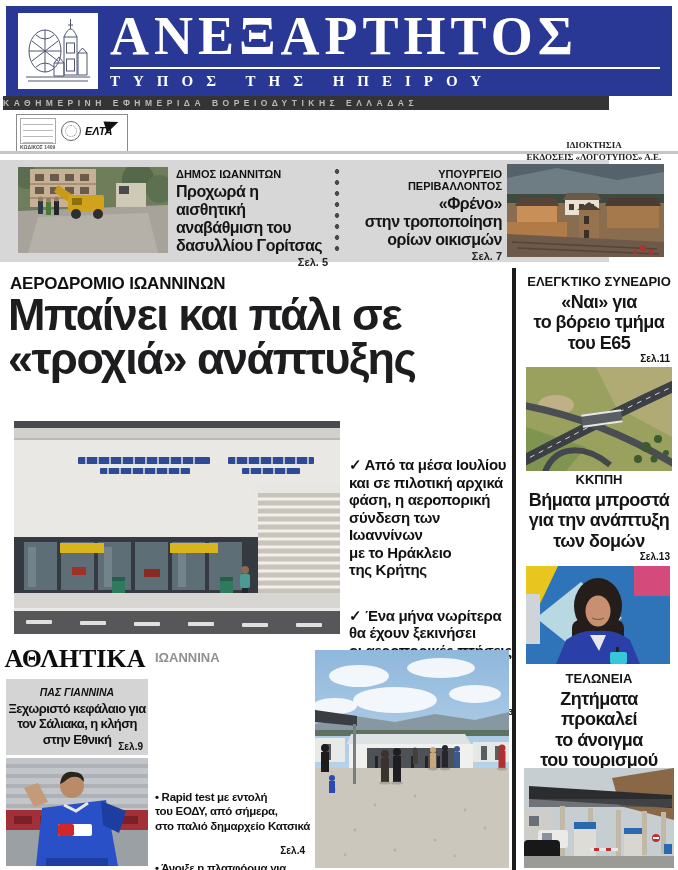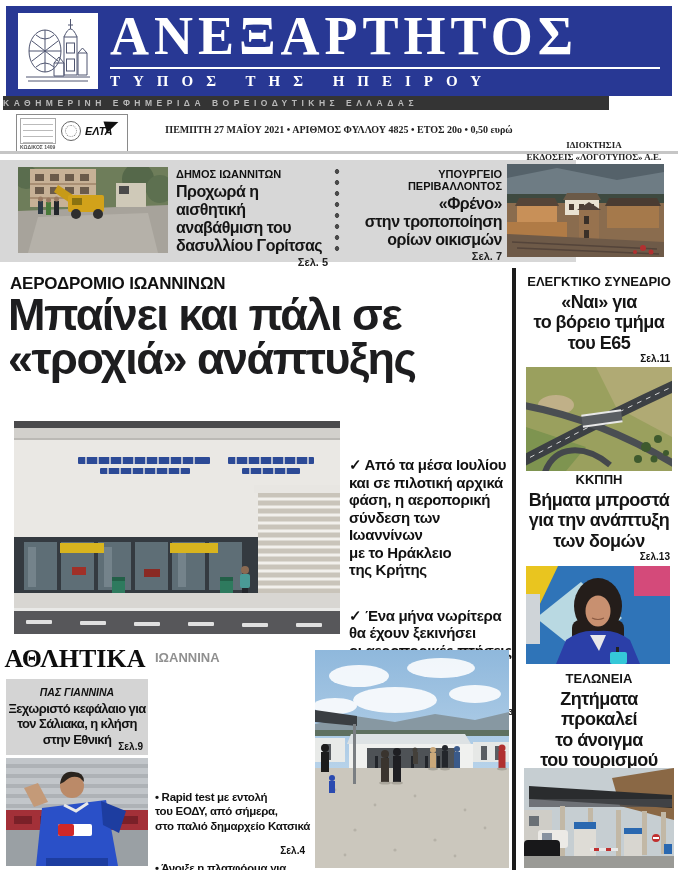--- a/index.html
+++ b/index.html
@@ -33,21 +33,21 @@
   .elta-wing{position:absolute;left:88px;top:4px;width:0;height:0;
              border-left:14px solid #111;border-top:5px solid transparent;border-bottom:7px solid transparent;
              transform:rotate(-18deg);}
   .dateline{left:130px;top:124px;width:418px;text-align:center;
             font-family:"Liberation Serif",serif;font-weight:bold;font-size:10px;color:#222;}
   .ownership{right:6px;top:112px;width:156px;text-align:center;
              font-family:"Liberation Serif",serif;font-weight:bold;font-size:9px;line-height:1.3;color:#222;}
   .rule-gray{left:0;top:151px;width:678px;height:3px;background:#c6c6c6;}
 
   
-  .top-strip{left:0;top:160px;width:576px;height:102px;background:#d7d7d7;}
+  .top-strip{left:0;top:160px;width:576px;height:102px;background:#d7d7d7;padding-left:33px;}
   .ts-kicker{font-size:11px;font-weight:bold;letter-spacing:0;color:#111;}
   .ts-headline{font-size:16px;font-weight:bold;line-height:1.12;letter-spacing:-0.5px;color:#151515;margin-top:3px;}
   .ts-page{font-size:11px;font-weight:bold;color:#222;}
   .dots{left:334px;top:6px;width:6px;height:90px;
         background-image:radial-gradient(circle,#4a4a4a 2.1px,transparent 2.6px);
         background-size:6px 11px;background-repeat:repeat-y;}
 
   
   .main-kicker{left:10px;top:274px;font-size:17px;font-weight:bold;letter-spacing:-0.2px;}
   .main-headline{left:8px;top:293px;width:508px;font-size:45px;font-weight:bold;line-height:0.98;
@@ -119,21 +119,20 @@
         <div></div>
         <div></div>
         <div></div>
         <div></div>
       </div>
     <div class="stamp-circle"></div>
     <span class="elta">ΕΛΤΑ</span>
     <span class="elta-wing"></span>
     <span class="stamp-code">ΚΩΔΙΚΟΣ 1409</span>
   </div>
-  <div class="abs dateline">ΠΕΜΠΤΗ 27 ΜΑΪΟΥ 2021  •  ΑΡΙΘΜΟΣ ΦΥΛΛΟΥ 4825  •  ΕΤΟΣ 20ο  •  0,50 ευρώ</div>
   <div class="abs ownership pre">ΙΔΙΟΚΤΗΣΙΑ
 ΕΚΔΟΣΕΙΣ «ΛΟΓΟΤΥΠΟΣ» Α.Ε.
 www.anex.gr
 e-mail: anexartitos@otenet.gr</div>
   <div class="abs rule-gray"></div>
 
   <section class="abs top-strip">
     <svg class="abs" style="left:18px;top:7px;" width="150" height="86" viewBox="0 0 150 86">
       <rect width="150" height="86" fill="#6e7d5a"></rect>
       <circle cx="120" cy="12" r="16" fill="#55684a"></circle>

